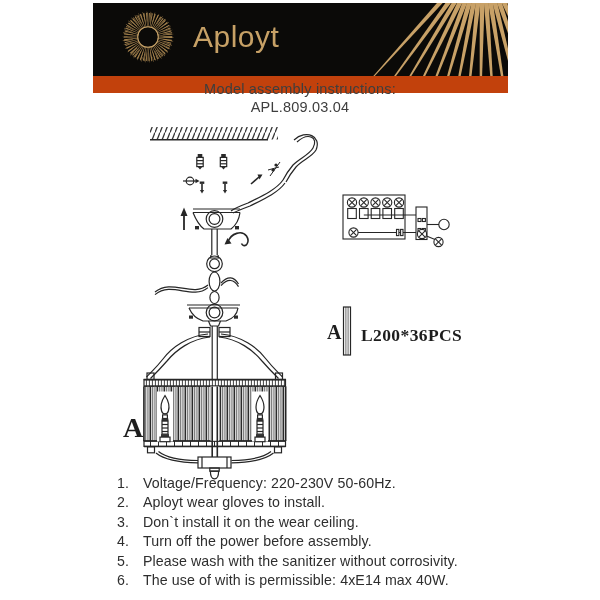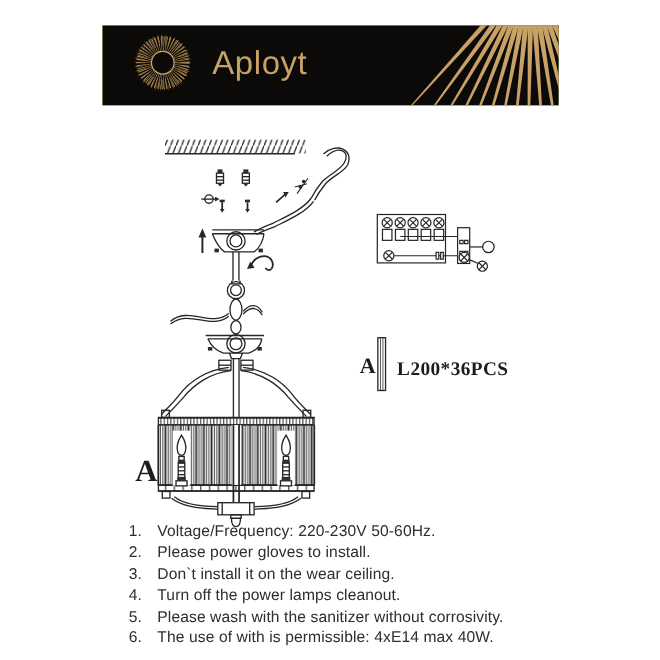--- a/index.html
+++ b/index.html
@@ -1,18 +1,18 @@
 <!DOCTYPE html>
 <html><head>
 <meta charset="utf-8">
 <style>
   html,body{margin:0;padding:0;background:#ffffff;}
   .page{position:relative;width:600px;height:600px;background:#ffffff;overflow:hidden;
         font-family:"Liberation Sans", sans-serif;}
-  .banner{position:absolute;left:93px;top:3px;width:415px;height:73px;background:#bef264;margin-top:20px;}
+  .banner{position:absolute;left:93px;top:3px;width:415px;height:90px;background:#c2410c;}
   .banner svg{display:block;}
   .title-wrap{position:absolute;left:0;top:81px;width:600px;text-align:center;color:#3e3e3e;}
   .title-line{font-size:14.5px;line-height:17.5px;letter-spacing:.2px;font-weight:400;}
   .diagram-wrap{position:absolute;left:100px;top:120px;width:400px;height:370px;}
   .instructions{position:absolute;left:117px;top:474px;width:410px;color:#2e2e2e;}
   .instructions ol{list-style:none;margin:0;padding:0;counter-reset:step;}
   .instructions li{position:relative;padding-left:26px;font-size:14.2px;line-height:19.4px;
                    letter-spacing:.1px;counter-increment:step;}
   .instructions li::before{content:counter(step) ".";position:absolute;left:0;top:0;}
 </style>
@@ -48,20 +48,24 @@
         <polygon points="386.9,-48.9 393.1,-47.1 336.2,139.4"></polygon>
         <polygon points="387,-49.1 393,-46.9 320.2,134.1"></polygon>
         <polygon points="387.1,-49.4 392.9,-46.6 304.6,127.3"></polygon>
         <polygon points="387.3,-49.7 392.7,-46.3 289.6,119.1"></polygon>
         <polygon points="387.4,-49.9 392.6,-46.1 275.3,109.8"></polygon>
         <polygon points="387.6,-50.1 392.4,-45.9 259.5,96.9"></polygon>
       </g>
     </svg>
   </div>
 
+  <div class="title-wrap">
+    <div class="title-line">Model assembly instructions:</div>
+    <div class="title-line">APL.809.03.04</div>
+  </div>
 
   <div class="diagram-wrap">
     <svg width="400" height="370" viewBox="0 0 400 370">
       <defs>
         <pattern id="hatch" width="5" height="12.5" patternUnits="userSpaceOnUse">
           <line x1="0" y1="12.5" x2="5" y2="0" stroke="#262626" stroke-width="1.2"></line>
         </pattern>
         <pattern id="rods" width="7" height="10" patternUnits="userSpaceOnUse">
           <rect x="0.5" y="0" width="1.7" height="10" fill="#2b2b2b"></rect>
           <rect x="3.4" y="0" width="0.8" height="10" fill="#2b2b2b"></rect>
@@ -278,21 +282,21 @@
           <text x="261" y="221" font-family="Liberation Serif, serif" font-weight="700" font-size="17.5" letter-spacing="0.4" fill="#1d1d1d" stroke="none">L200*36PCS</text>
         </g>
 
       </g>
     </svg>
   </div>
 
   <div class="instructions">
     <ol>
       <li>Voltage/Frequency: 220-230V 50-60Hz.</li>
-      <li>Please power gloves to install.</li>
+      <li>Aployt wear gloves to install.</li>
       <li>Don`t install it on the wear ceiling.</li>
-      <li>Turn off the power lamps cleanout.</li>
+      <li>Turn off the power before assembly.</li>
       <li>Please wash with the sanitizer without corrosivity.</li>
       <li>The use of with is permissible: 4xE14 max 40W.</li>
     </ol>
   </div>
 
 </div>
 
 </body></html>

